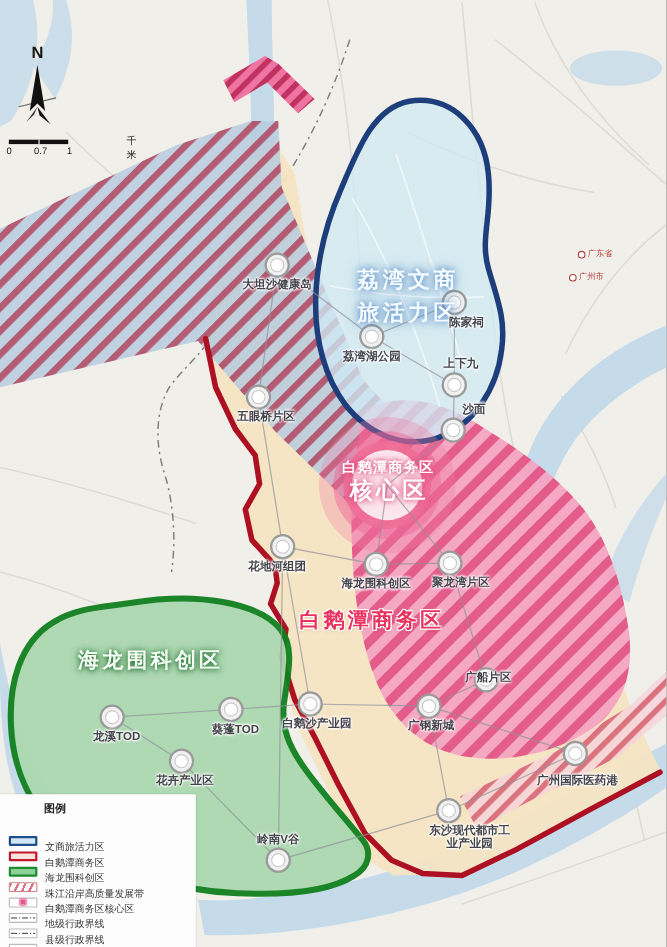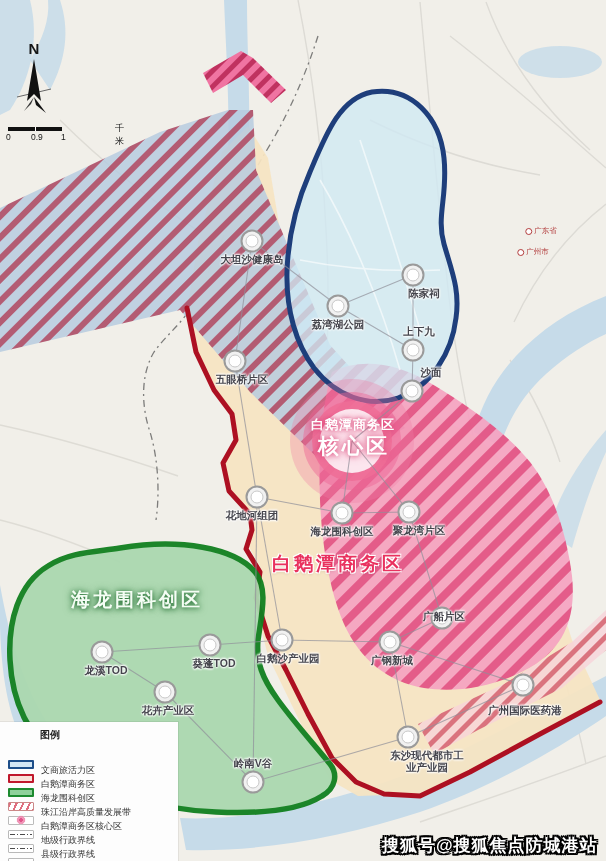--- a/index.html
+++ b/index.html
@@ -199,20 +199,21 @@
         <circle cx="442" cy="618" r="6" fill="#ffffff" stroke="#c8c8c8" stroke-width="1"></circle>
         <circle cx="523" cy="685" r="10.5" fill="#f1f1f1" stroke="#9a9a9a" stroke-width="2"></circle>
         <circle cx="523" cy="685" r="6" fill="#ffffff" stroke="#c8c8c8" stroke-width="1"></circle>
         <circle cx="408" cy="737" r="10.5" fill="#f1f1f1" stroke="#9a9a9a" stroke-width="2"></circle>
         <circle cx="408" cy="737" r="6" fill="#ffffff" stroke="#c8c8c8" stroke-width="1"></circle>
         <circle cx="253" cy="782" r="10.5" fill="#f1f1f1" stroke="#9a9a9a" stroke-width="2"></circle>
         <circle cx="253" cy="782" r="6" fill="#ffffff" stroke="#c8c8c8" stroke-width="1"></circle>
       </g>
   </svg>
 
+  <div class="lbl zl zl-liwan" style="left:371px;top:240px;"><span>荔湾文商</span><br><span>旅活力区</span></div>
   <div class="lbl zl zl-core1" style="left:353px;top:416px;">白鹅潭商务区</div>
   <div class="lbl zl zl-core2" style="left:354px;top:432px;">核心区</div>
   <div class="lbl zl zl-baietan" style="left:338px;top:551px;">白鹅潭商务区</div>
   <div class="lbl zl zl-hailong" style="left:137px;top:587px;">海龙围科创区</div>
 
   <div id="node-labels">
       <div class="lbl node-label" style="left: 252px; top: 253px;">大坦沙健康岛</div>
       <div class="lbl node-label" style="left: 424px; top: 287px;">陈家祠</div>
       <div class="lbl node-label" style="left: 338px; top: 318px;">荔湾湖公园</div>
       <div class="lbl node-label above" style="left: 419px; top: 337px;">上下九</div>
@@ -251,21 +252,21 @@
       <path d="M19,40 L31,56 L21,48 Z" fill="#111"></path>
       <path d="M19,40 L9,54 L16,47 Z" fill="#333"></path>
     </svg>
   </div>
 
   <div class="scalebar">
     <span class="sb-unit">千米</span>
     <div class="sb-bar"></div>
     <div class="sb-ticks">
       <span class="sb-t0">0</span>
-      <span class="sb-t1">0.9</span>
+      <span class="sb-t1">0.7</span>
       <span class="sb-t2">1</span>
     </div>
   </div>
 
   <div class="legend">
     <div class="legend-title">图例</div>
     <div id="legend-items">
         <div class="legend-row">
           <span class="sw sw-area" style="background: rgb(211, 230, 243); border-color: rgb(29, 78, 137);"></span>
           <span class="legend-label">文商旅活力区</span>
@@ -294,14 +295,13 @@
           <span class="sw sw-line sw-dashdot"></span>
           <span class="legend-label">县级行政界线</span>
         </div>
         <div class="legend-row">
           <span class="sw sw-line sw-dashed"></span>
           <span class="legend-label">镇级行政界线</span>
         </div>
       </div>
   </div>
 
-  <div class="watermark">搜狐号@搜狐焦点防城港站</div>
 </div>
 
 </body></html>

